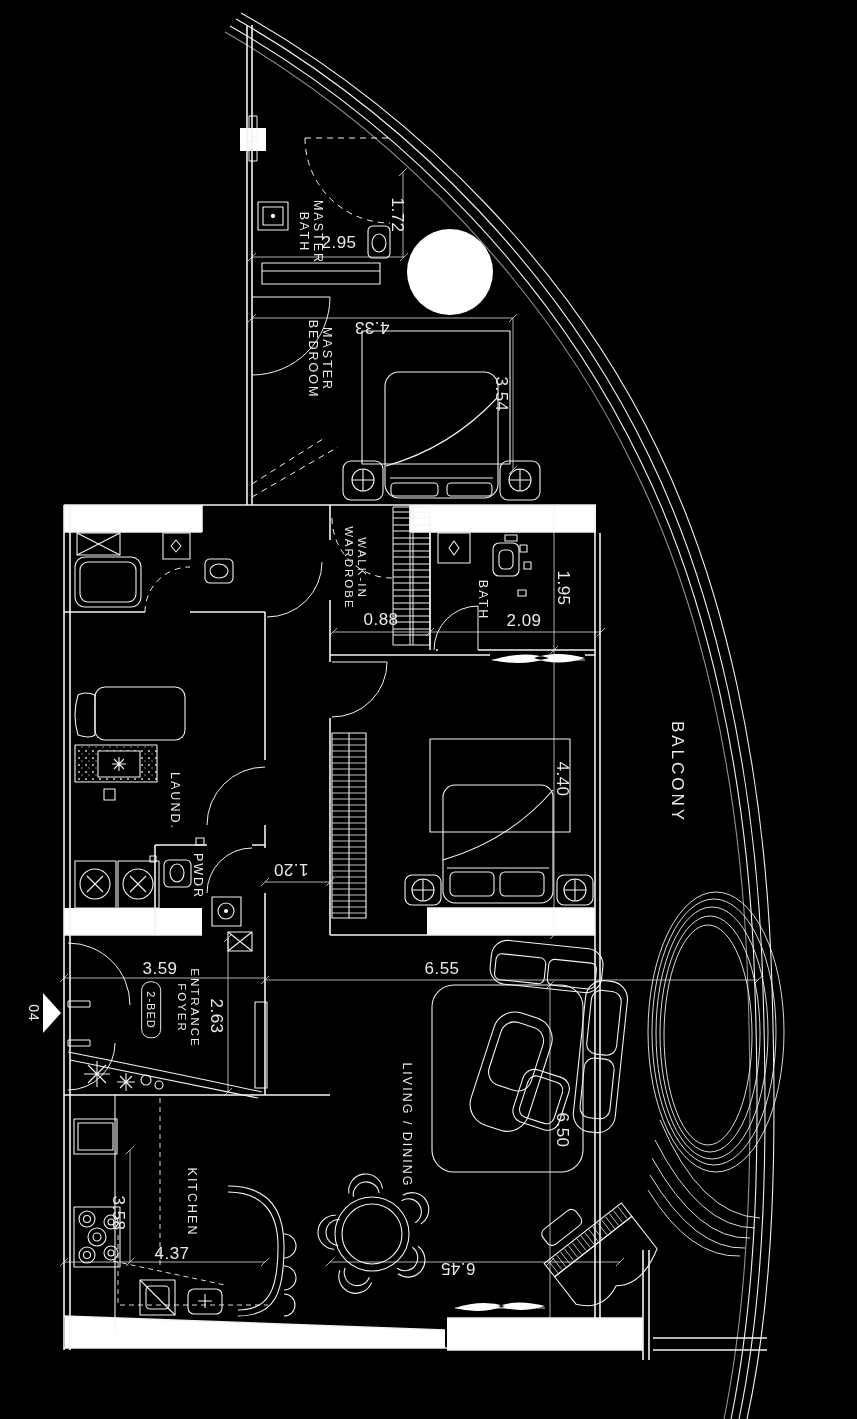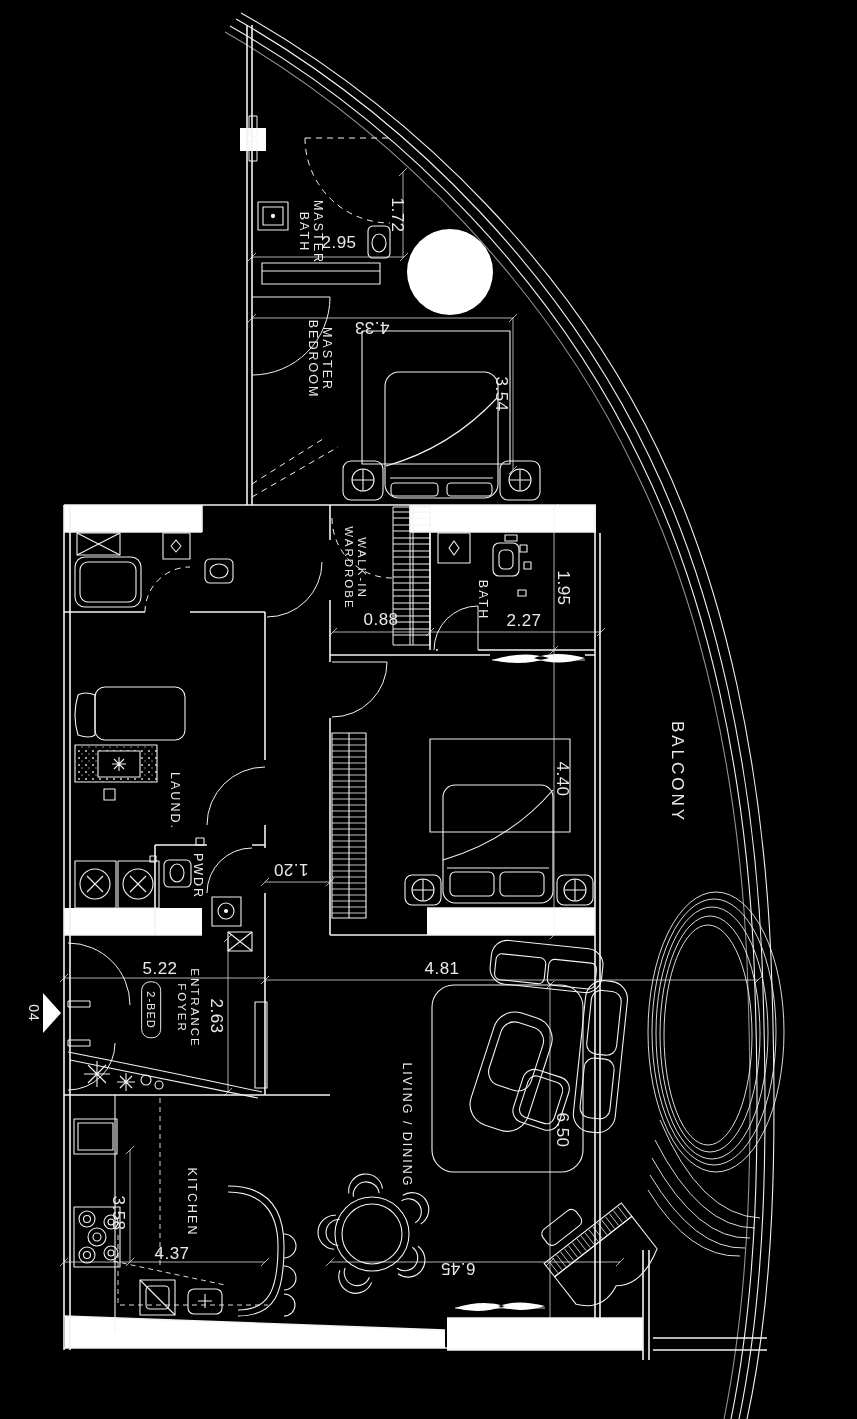--- a/index.html
+++ b/index.html
@@ -310,25 +310,25 @@
   <div class="lbl r90 balc" style="left:677px;top:772px">BALCONY</div>
 
   <div class="lbl r90 pill" style="left:151px;top:1010px">2-BED</div>
   <div class="lbl r90 fs14" style="left:33px;top:1013px">04</div>
 
   <div class="lbl dim" style="left:339px;top:243px">2.95</div>
   <div class="lbl r90 dim" style="left:397px;top:215px">1.72</div>
   <div class="lbl r180 dim" style="left:372px;top:327px">4.33</div>
   <div class="lbl r90 dim" style="left:501px;top:394px">3.54</div>
   <div class="lbl dim" style="left:381px;top:620px">0.88</div>
-  <div class="lbl dim" style="left:524px;top:621px">2.27</div>
+  <div class="lbl dim" style="left:524px;top:621px">2.09</div>
   <div class="lbl r90 dim" style="left:563px;top:588px">1.95</div>
   <div class="lbl r90 dim" style="left:562px;top:779px">4.40</div>
   <div class="lbl r180 dim" style="left:291px;top:869px">1.20</div>
-  <div class="lbl dim" style="left:160px;top:969px">5.22</div>
+  <div class="lbl dim" style="left:160px;top:969px">3.59</div>
   <div class="lbl r90 dim" style="left:216px;top:1016px">2.63</div>
-  <div class="lbl dim" style="left:442px;top:969px">4.81</div>
+  <div class="lbl dim" style="left:442px;top:969px">6.55</div>
   <div class="lbl r90 dim" style="left:562px;top:1130px">6.50</div>
   <div class="lbl r180 dim" style="left:458px;top:1268px">6.45</div>
   <div class="lbl r90 dim" style="left:118px;top:1213px">3.58</div>
   <div class="lbl dim" style="left:172px;top:1254px">4.37</div>
 
 </div>
 
 </body></html>

